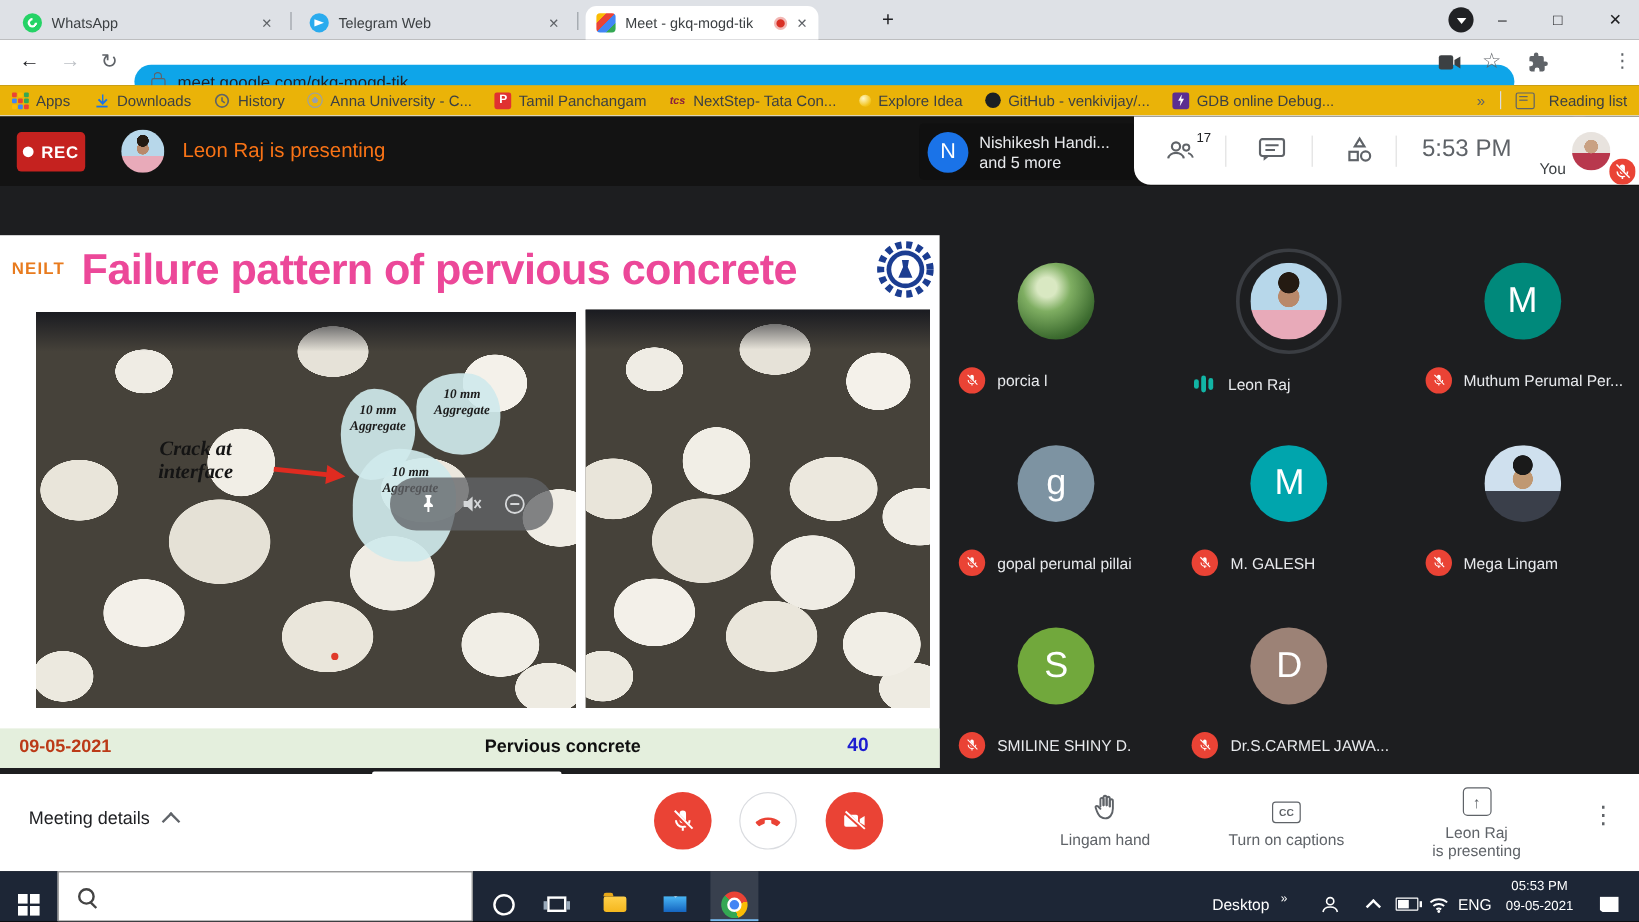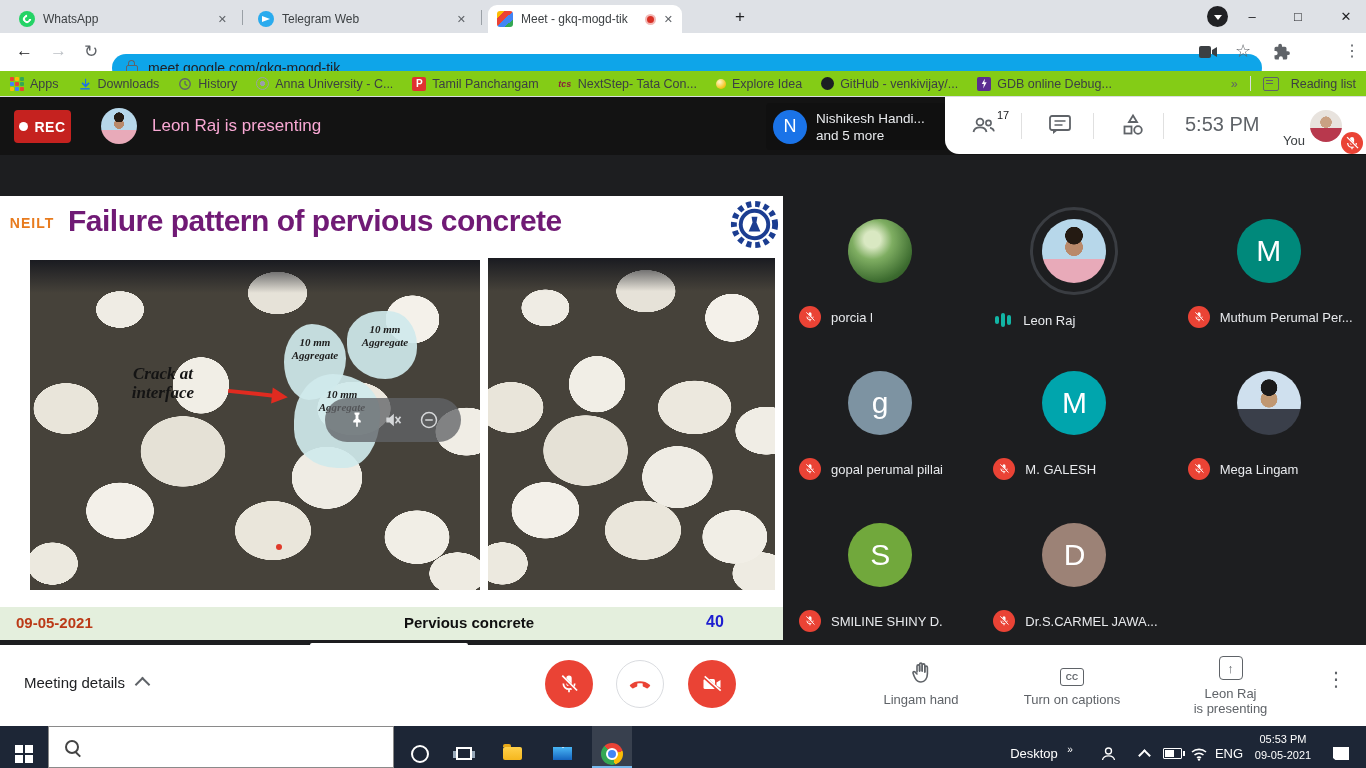--- a/index.html
+++ b/index.html
@@ -28,54 +28,54 @@
 
   .toolbar{position:absolute;left:0;top:33px;width:1366px;height:38px;background:#fff;}
   .navg{position:absolute;font-size:17px;color:#5f6368;top:8px;}
   .addr{position:absolute;left:112px;top:21px;width:1150px;height:28px;background:#0ea5e9;border-radius:14px;display:flex;align-items:center;}
   .urltxt{font-size:14px;color:#202124;margin-left:10px;}
   .lock{margin-left:14px;width:10px;height:8px;border:1.6px solid #5f6368;border-radius:2px;position:relative;margin-top:4px;}
   .lock::before{content:"";position:absolute;left:1px;top:-6px;width:5px;height:5px;border:1.6px solid #5f6368;border-bottom:none;border-radius:4px 4px 0 0;}
   .addr-ic{position:absolute;top:6px;color:#3c4043;}
   .avatar-mini{width:26px;height:26px;border-radius:50%;}
 
-  .bookmarks{position:absolute;left:0;top:71px;width:1366px;height:26px;background:#84cc16;border-bottom:1px solid #dadce0;box-sizing:border-box;}
+  .bookmarks{position:absolute;left:0;top:71px;width:1366px;height:26px;background:#eab308;border-bottom:1px solid #dadce0;box-sizing:border-box;}
   .bmrow{position:absolute;left:10px;top:0;height:25px;display:flex;align-items:center;gap:19px;}
   .bmi{display:flex;align-items:center;gap:6px;font-size:12.5px;color:#3c4043;white-space:nowrap;}
   .bico{width:14px;height:14px;flex:none;display:flex;align-items:center;justify-content:center;}
   .grid9{display:grid;grid-template-columns:repeat(3,4px);grid-template-rows:repeat(3,4px);gap:1px;}
   .grid9 i{border-radius:1px;}
   .bm-right{position:absolute;right:10px;top:0;height:25px;display:flex;align-items:center;gap:12px;font-size:12.5px;color:#3c4043;}
   .vsep{width:1px;height:15px;background:#dadce0;}
   .rlico{width:14px;height:12px;border:1.5px solid #5f6368;border-radius:2px;position:relative;}
   .rlico::after{content:"";position:absolute;left:2px;top:2px;width:7px;height:1.5px;background:#5f6368;box-shadow:0 3px 0 #5f6368;}
 
   
   .meethdr{position:absolute;left:0;top:97px;width:1366px;height:58px;background:#131313;}
   .recbadge{position:absolute;left:14px;top:13px;width:57px;height:33px;background:#c5221f;border-radius:4px;display:flex;align-items:center;justify-content:center;gap:6px;color:#fff;font-weight:bold;font-size:14px;letter-spacing:.5px;}
   .recbadge .dot{width:9px;height:9px;border-radius:50%;background:#fff;}
   .pavatar{position:absolute;left:101px;top:11px;width:36px;height:36px;border-radius:50%;}
-  .banner{position:absolute;left:152px;top:19px;font-size:17px;color:#f9a8d4;}
+  .banner{position:absolute;left:152px;top:19px;font-size:17px;color:#f97316;}
   .notif{position:absolute;left:766px;top:6px;width:180px;height:47px;background:#101010;border-radius:4px;display:flex;align-items:center;}
   .navat{width:34px;height:34px;border-radius:50%;background:#1a73e8;color:#fff;font-size:18px;display:flex;align-items:center;justify-content:center;margin:0 9px 0 7px;flex:none;}
   .nlines{font-size:13.5px;color:#e8eaed;line-height:17px;white-space:nowrap;overflow:hidden;}
   .whitepanel{position:absolute;left:945px;top:0;width:421px;height:57px;background:#fff;border-bottom-left-radius:14px;}
   .hic{position:absolute;color:#5f6368;}
   .hsep{position:absolute;width:1px;height:26px;background:#e0e0e0;top:16px;}
   .htime{position:absolute;left:240px;top:16px;font-size:20px;color:#5f6368;}
   .youlbl{position:absolute;left:338px;top:36px;font-size:13px;color:#3c4043;}
   .youav{position:absolute;left:365px;top:13px;width:32px;height:32px;border-radius:50%;}
   .youmic{position:absolute;left:396px;top:35px;}
 
   
   .meetbody{position:absolute;left:0;top:155px;width:1366px;height:490px;background:#1d1e20;}
 
   
   .slide{position:absolute;left:0;top:41px;width:783px;height:444px;background:#fff;}
-  .stitle{position:absolute;left:68px;top:8px;font-size:30px;font-weight:bold;color:#701a75;letter-spacing:-.5px;}
+  .stitle{position:absolute;left:68px;top:8px;font-size:36px;font-weight:bold;color:#ec4899;letter-spacing:-.5px;}
   .logoL{position:absolute;left:3px;top:3px;width:58px;height:58px;border-radius:6px;background:#fff;overflow:hidden;}
   .logoL .nm{position:absolute;left:0;top:16px;width:58px;text-align:center;font-weight:bold;font-size:14px;color:#e87b1e;letter-spacing:1px;}
   .logoL .sub{position:absolute;left:0;top:48px;width:58px;text-align:center;font-size:4px;color:#c22;}
   .logoR{position:absolute;left:727px;top:1px;width:55px;height:55px;}
   .photo{position:absolute;background-color:#46423a;
     background-image:
       linear-gradient(180deg,rgba(18,20,28,.85),rgba(18,20,28,0) 10%),
       radial-gradient(34px 26px at 20% 15%,#efece4 0 70%,transparent 71%),
       radial-gradient(42px 30px at 55% 10%,#e6e2d8 0 70%,transparent 71%),
       radial-gradient(38px 34px at 85% 18%,#f4f1ea 0 70%,transparent 71%),

